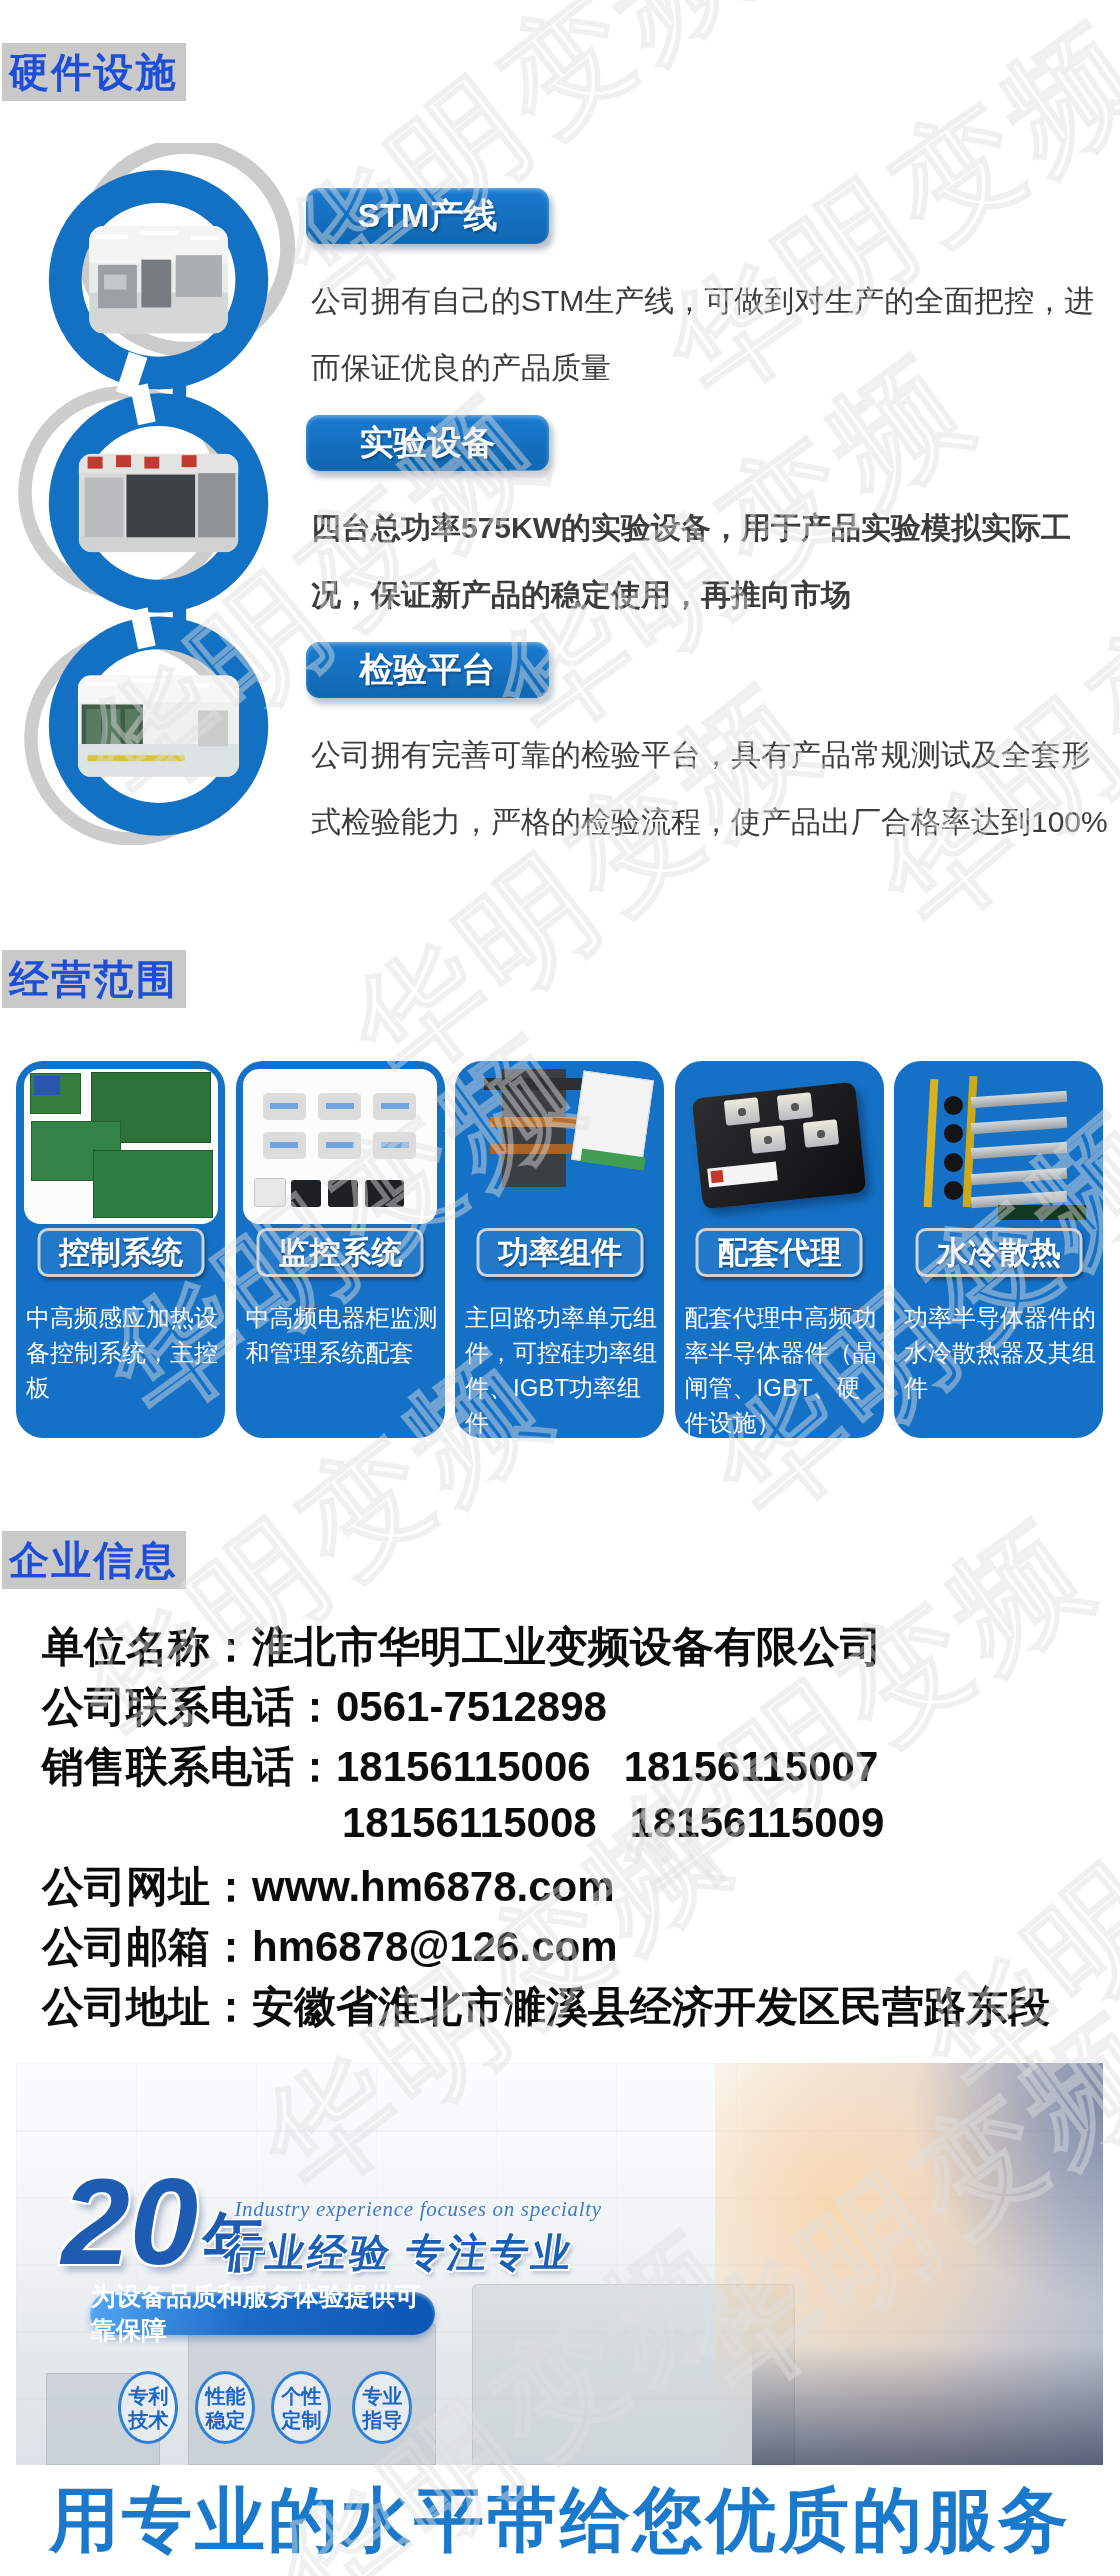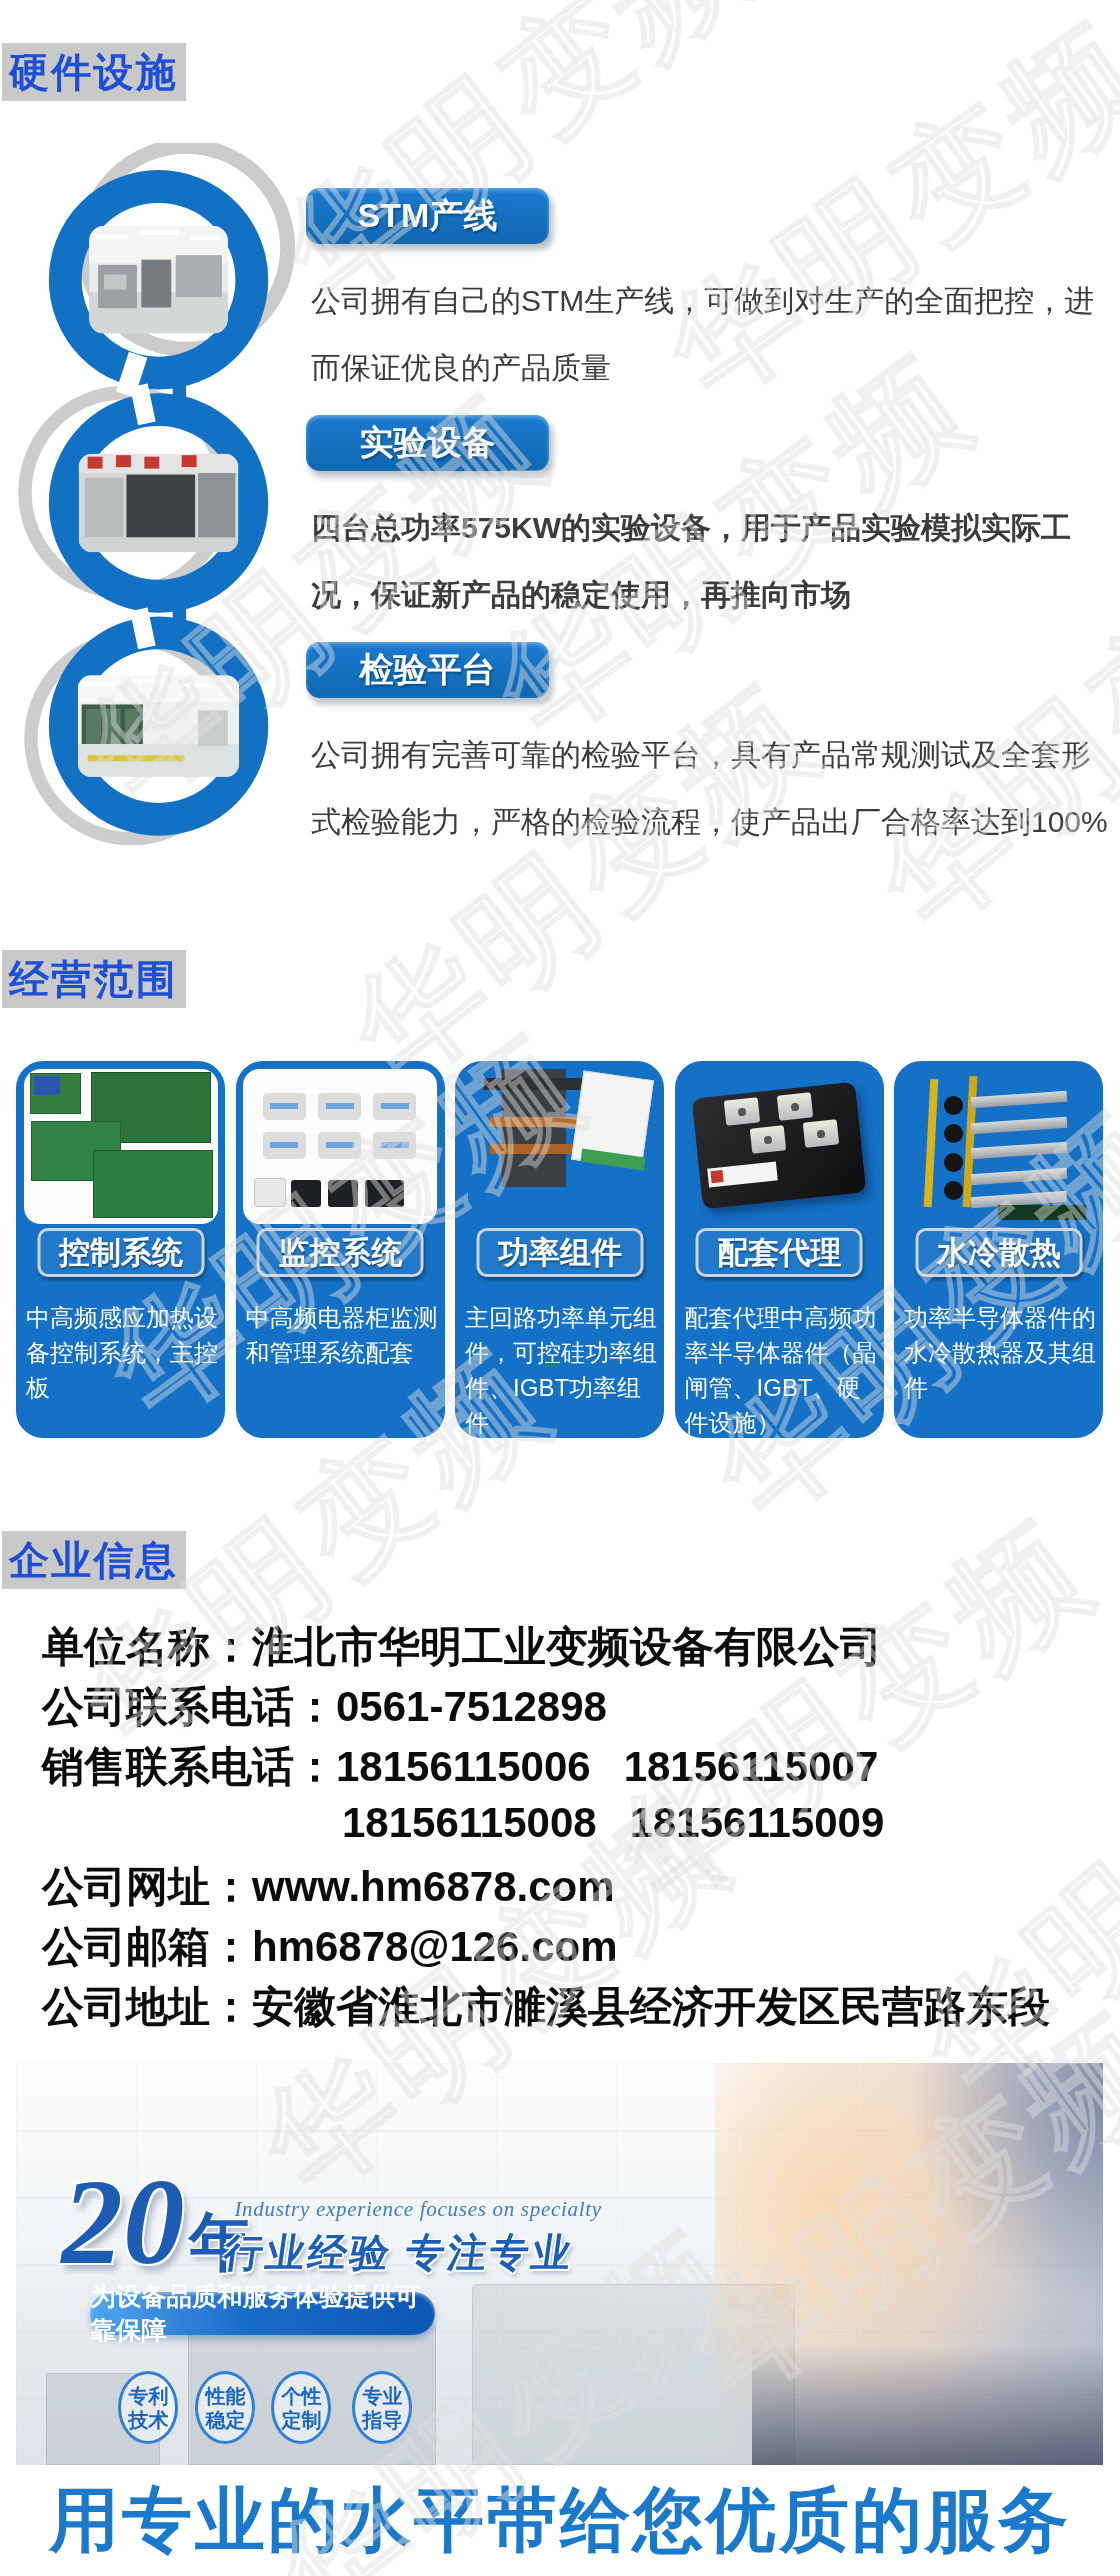--- a/index.html
+++ b/index.html
@@ -97,21 +97,21 @@
   .banner .mc2{left:456px;bottom:0;width:321px;height:179px;border-radius:6px 6px 0 0;background:rgba(175,184,190,.3);}
   .banner .mc3{left:30px;bottom:0;width:112px;height:90px;}
   .banner .warm{position:absolute;right:0;top:0;width:388px;height:100%;
           background:radial-gradient(circle at 30% 35%,rgba(252,210,160,.75),rgba(252,210,160,0) 62%),
                      linear-gradient(90deg,rgba(255,255,255,0) 0%,rgba(190,160,150,.30) 55%,rgba(115,125,155,.40) 100%);}
   .banner .suit{position:absolute;right:0;top:0;width:194px;height:246px;
           background:radial-gradient(ellipse at 100% 15%,rgba(70,90,130,.55),rgba(70,90,130,0) 70%);}
   .banner .city{position:absolute;right:0;bottom:0;width:351px;height:120px;
           background:linear-gradient(to top,rgba(32,42,72,.62),rgba(32,42,72,0));}
   .twenty{position:absolute;left:45px;top:103px;display:flex;align-items:flex-end;color:#1e5cb3;z-index:3;}
-  .twenty .num{font-family:Liberation Serif, serif;font-style:italic;font-weight:bold;
+  .twenty .num{font-family:Liberation Sans, sans-serif;font-style:italic;font-weight:bold;
           font-size:123px;line-height:112px;
           text-shadow:-2.2px -2.2px 0 #fff,2.2px -2.2px 0 #fff,-2.2px 2.2px 0 #fff,2.2px 2.2px 0 #fff,5.2px 6.7px 6.7px rgba(90,110,150,.45);}
   .twenty .unit{font-size:64px;font-weight:bold;line-height:72px;margin-left:4.5px;
           text-shadow:-1.5px -1.5px 0 #fff,1.5px -1.5px 0 #fff,-1.5px 1.5px 0 #fff,1.5px 1.5px 0 #fff,3.7px 5.2px 6px rgba(90,110,150,.45);}
   .sub-en{position:absolute;left:218px;top:134px;font-family:"Liberation Serif","DejaVu Serif",serif;
           font-style:italic;font-size:21px;color:#3b7ccc;letter-spacing:0.7px;z-index:3;}
   .sub-cn{position:absolute;left:208px;top:163px;font-size:39px;font-weight:bold;color:#1b5fb6;
           transform:skewX(-8deg);letter-spacing:3px;z-index:3;
           text-shadow:-1.5px -1.5px 0 #fff,1.5px -1.5px 0 #fff,-1.5px 1.5px 0 #fff,1.5px 1.5px 0 #fff,3px 3.7px 4.5px rgba(90,110,150,.5);}
   .ban-pill{position:absolute;left:74px;top:229px;width:345px;height:43px;border-radius:21.7px;z-index:3;

